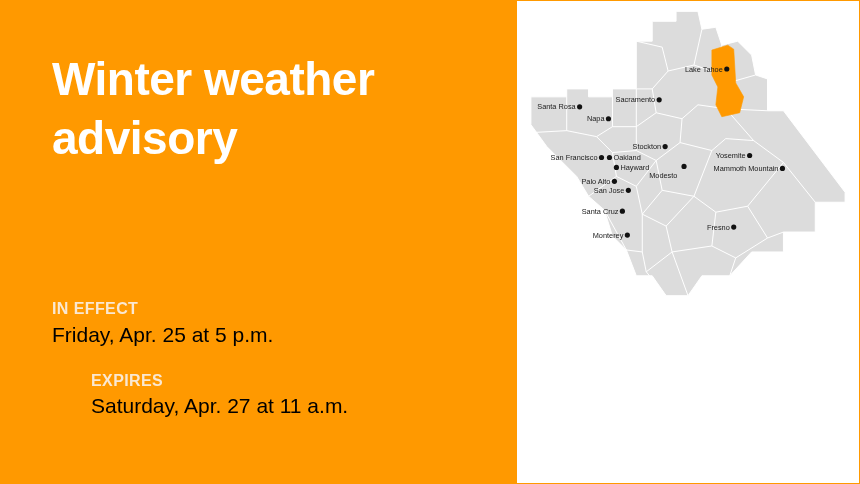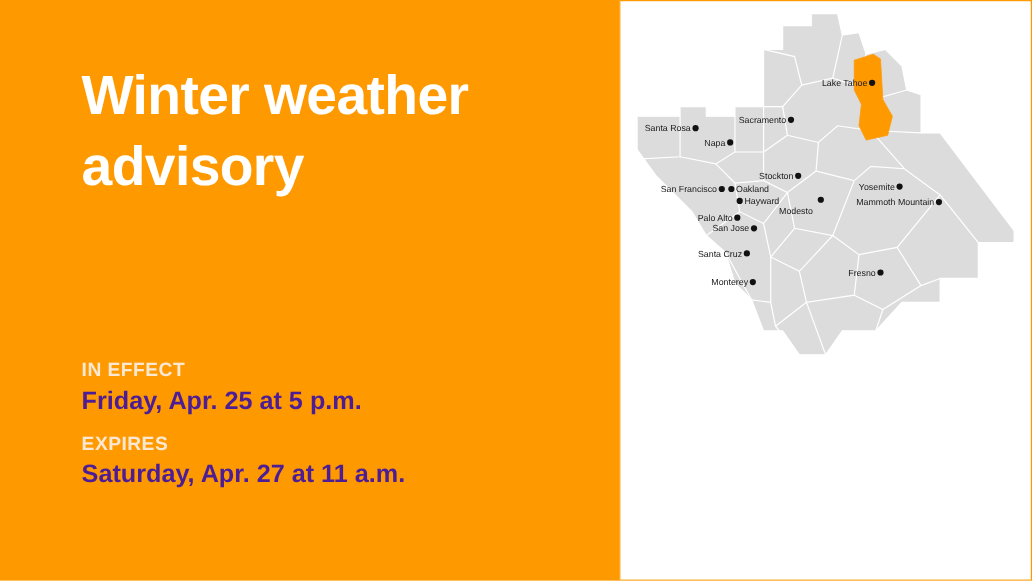--- a/index.html
+++ b/index.html
@@ -14,21 +14,21 @@
     position: relative;
     width: 860px;
     height: 484px;
     overflow: hidden;
     background: #FF9900;
   }
 
   
   #left-panel {
     position: absolute;
-    left: 16px; top: 0;
+    left: 0; top: 0;
     width: 516px;
     height: 439px;
     background: #FF9900;
   }
 
   #headline {
     position: absolute;
     left: 52px;
     top: 50px;
     width: 440px;
@@ -38,33 +38,33 @@
     line-height: 1.28;
     letter-spacing: -0.5px;
   }
 
   #alert-times {
     position: absolute;
     left: 52px;
     top: 298px;
     width: 430px;
   }
-  .time-block { margin-bottom: 12px; }
-  .time-block:last-child { margin-bottom: 0; }
+  .time-block { margin-bottom: 22px; }
+  .time-block:last-child { margin-bottom: 0; margin-left: 39px; }
   .time-label {
     color: #FAE8D2;
     font-size: 16px;
     font-weight: bold;
     letter-spacing: 0.4px;
     line-height: 1.35;
   }
   .time-value {
-    color: #4c1d95;
+    color: #000000;
     font-size: 21px;
-    font-weight: bold;
+    font-weight: normal;
     line-height: 1.3;
     margin-top: 1px;
   }
 
   
   #map-panel {
     position: absolute;
     left: 516px;
     top: 0;
     width: 344px;

